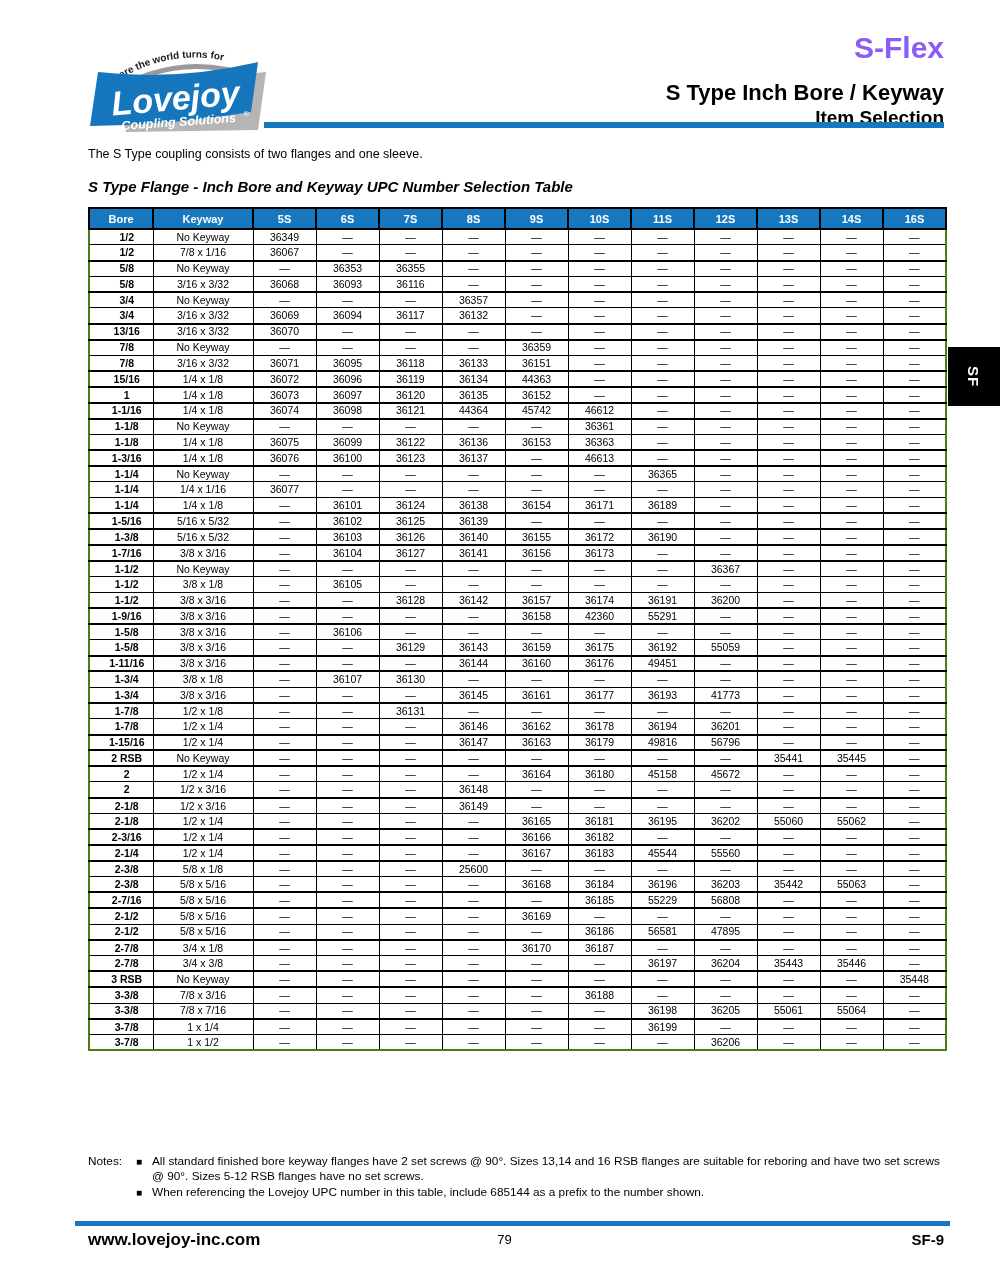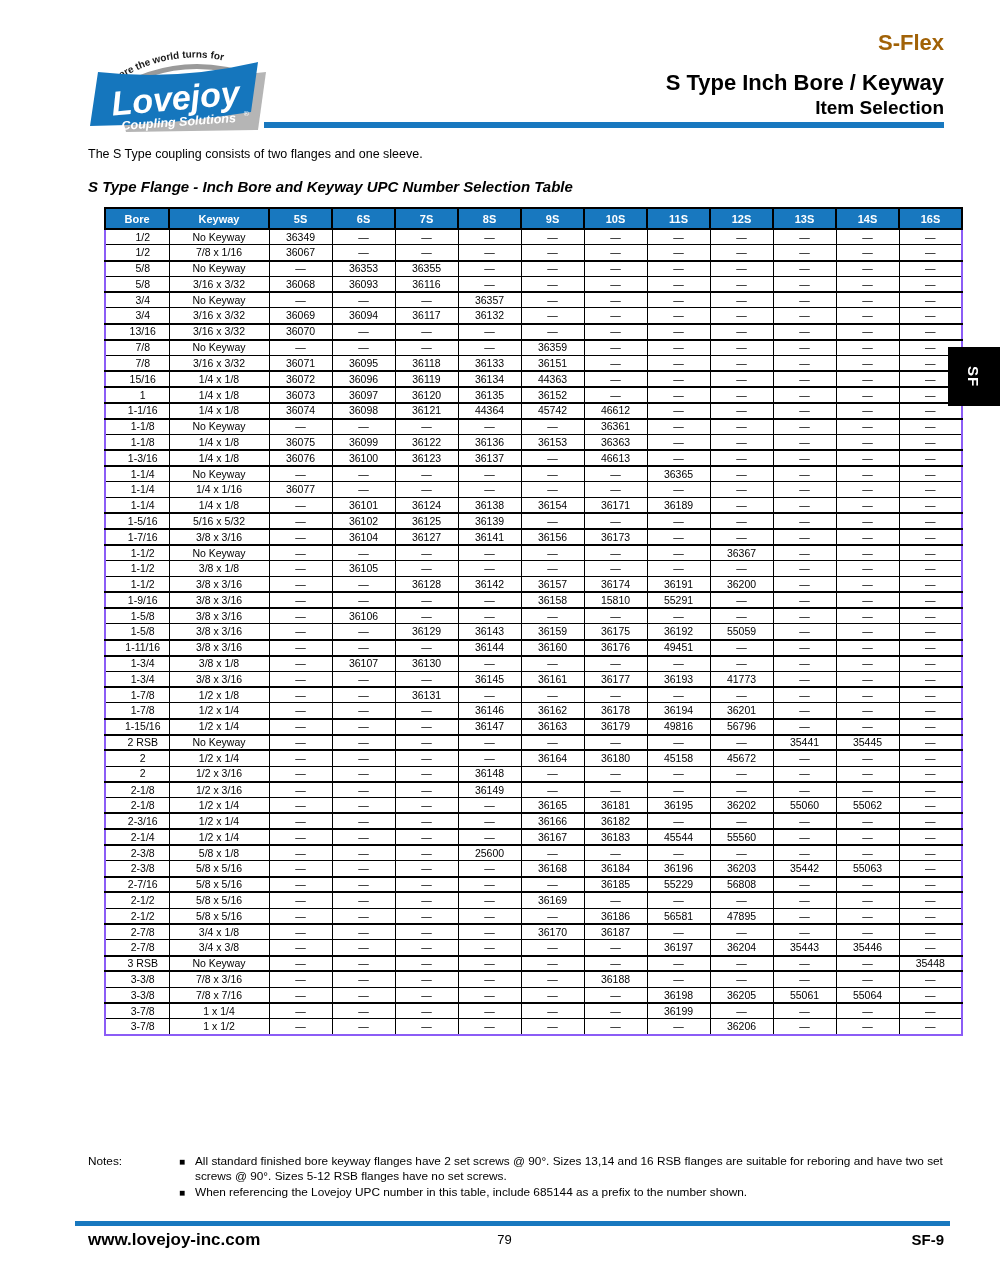--- a/index.html
+++ b/index.html
@@ -5,51 +5,51 @@
   * { margin:0; padding:0; box-sizing:border-box; }
   html,body { background:#e8e8e8; }
   .page {
     position:relative; width:1000px; height:1280px; margin:0 auto;
     background:#ffffff; overflow:hidden;
     font-family:"Liberation Sans", sans-serif; color:#000;
   }
   
   .logo-wrap { position:absolute; left:84px; top:26px; width:190px; height:112px; }
   .titles { position:absolute; right:56px; top:30px; text-align:right; }
-  .product-line { font-size:22px; font-weight:bold; color:#a16207; line-height:1.2; }
+  .product-line { font-size:30px; font-weight:bold; color:#8b5cf6; line-height:1.2; }
   .doc-title-1 { font-size:22px; font-weight:bold; line-height:1.25; margin-top:13px; }
   .doc-title-2 { font-size:19px; font-weight:bold; line-height:1.2; margin-top:0; }
   .header-rule { position:absolute; left:264px; top:122px; width:680px; height:6px; background:#1878bf; }
   
   .intro { position:absolute; left:88px; top:147px; font-size:12.5px; }
   .table-title { position:absolute; left:88px; top:178px; font-size:15px; font-weight:bold; font-style:italic; }
   
   .table-wrap { position:absolute; left:88px; top:207px; }
-  table.upc { border-collapse:collapse; table-layout:fixed; width:857px; border:2px solid #8b5cf6;margin-left:16px; }
+  table.upc { border-collapse:collapse; table-layout:fixed; width:857px; border:2px solid #4d7c0f; }
   table.upc th {
     background:#1878bf; color:#fff; font-size:11px; font-weight:bold;
     border:2px solid #000; height:21px; padding:0; text-align:center;
   }
   table.upc td {
     border:1.5px solid #000; font-size:10.5px; text-align:center;
     height:15.8px; padding:0; line-height:1; white-space:nowrap; overflow:hidden;
   }
-  table.upc td.bore { font-weight:normal;padding-left:11px; }
+  table.upc td.bore { font-weight:bold;padding-left:11px; }
   table.upc tr.group-start td { border-top:2.8px solid #000; }
   
   .side-tab {
     position:absolute; left:948px; top:347px; width:52px; height:59px; background:#000;
     display:flex; align-items:center; justify-content:center;
   }
   .side-tab span {
     color:#fff; font-weight:bold; font-size:15px; letter-spacing:1px;
     transform:rotate(90deg); display:block;
   }
   
-  .notes { position:absolute; left:88px; top:1154px; width:862px; font-size:11.8px; display:flex;gap:43px; }
+  .notes { position:absolute; left:88px; top:1154px; width:862px; font-size:11.8px; display:flex; }
   .notes-label { width:48px; flex:none; }
   .notes-items { flex:1; }
   .note-item { display:flex; margin-bottom:1px; }
   .note-marker { flex:none; width:16px; font-size:10px; line-height:15px; }
   .note-text { flex:1; line-height:1.28; }
   
   .footer-rule { position:absolute; left:75px; top:1221px; width:875px; height:5px; background:#1878bf; }
   .footer-site { position:absolute; left:88px; top:1230px; font-size:17px; font-weight:bold; }
   .footer-page { position:absolute; left:0; right:0; top:1232px; text-align:center; font-size:13px;padding-left:9px; }
   .footer-code { position:absolute; right:56px; top:1231px; font-size:15px; font-weight:bold;text-align:center; }
@@ -400,20 +400,35 @@
             <td>36139</td>
             <td>—</td>
             <td>—</td>
             <td>—</td>
             <td>—</td>
             <td>—</td>
             <td>—</td>
             <td>—</td>
           </tr>
           <tr class="group-start">
+            <td class="bore">1-3/8</td>
+            <td>5/16 x 5/32</td>
+            <td>—</td>
+            <td>36103</td>
+            <td>36126</td>
+            <td>36140</td>
+            <td>36155</td>
+            <td>36172</td>
+            <td>36190</td>
+            <td>—</td>
+            <td>—</td>
+            <td>—</td>
+            <td>—</td>
+          </tr>
+          <tr class="group-start">
             <td class="bore">1-7/16</td>
             <td>3/8 x 3/16</td>
             <td>—</td>
             <td>36104</td>
             <td>36127</td>
             <td>36141</td>
             <td>36156</td>
             <td>36173</td>
             <td>—</td>
             <td>—</td>
@@ -467,21 +482,21 @@
             <td>—</td>
           </tr>
           <tr class="group-start">
             <td class="bore">1-9/16</td>
             <td>3/8 x 3/16</td>
             <td>—</td>
             <td>—</td>
             <td>—</td>
             <td>—</td>
             <td>36158</td>
-            <td>15810</td>
+            <td>42360</td>
             <td>55291</td>
             <td>—</td>
             <td>—</td>
             <td>—</td>
             <td>—</td>
           </tr>
           <tr class="group-start">
             <td class="bore">1-5/8</td>
             <td>3/8 x 3/16</td>
             <td>—</td>

